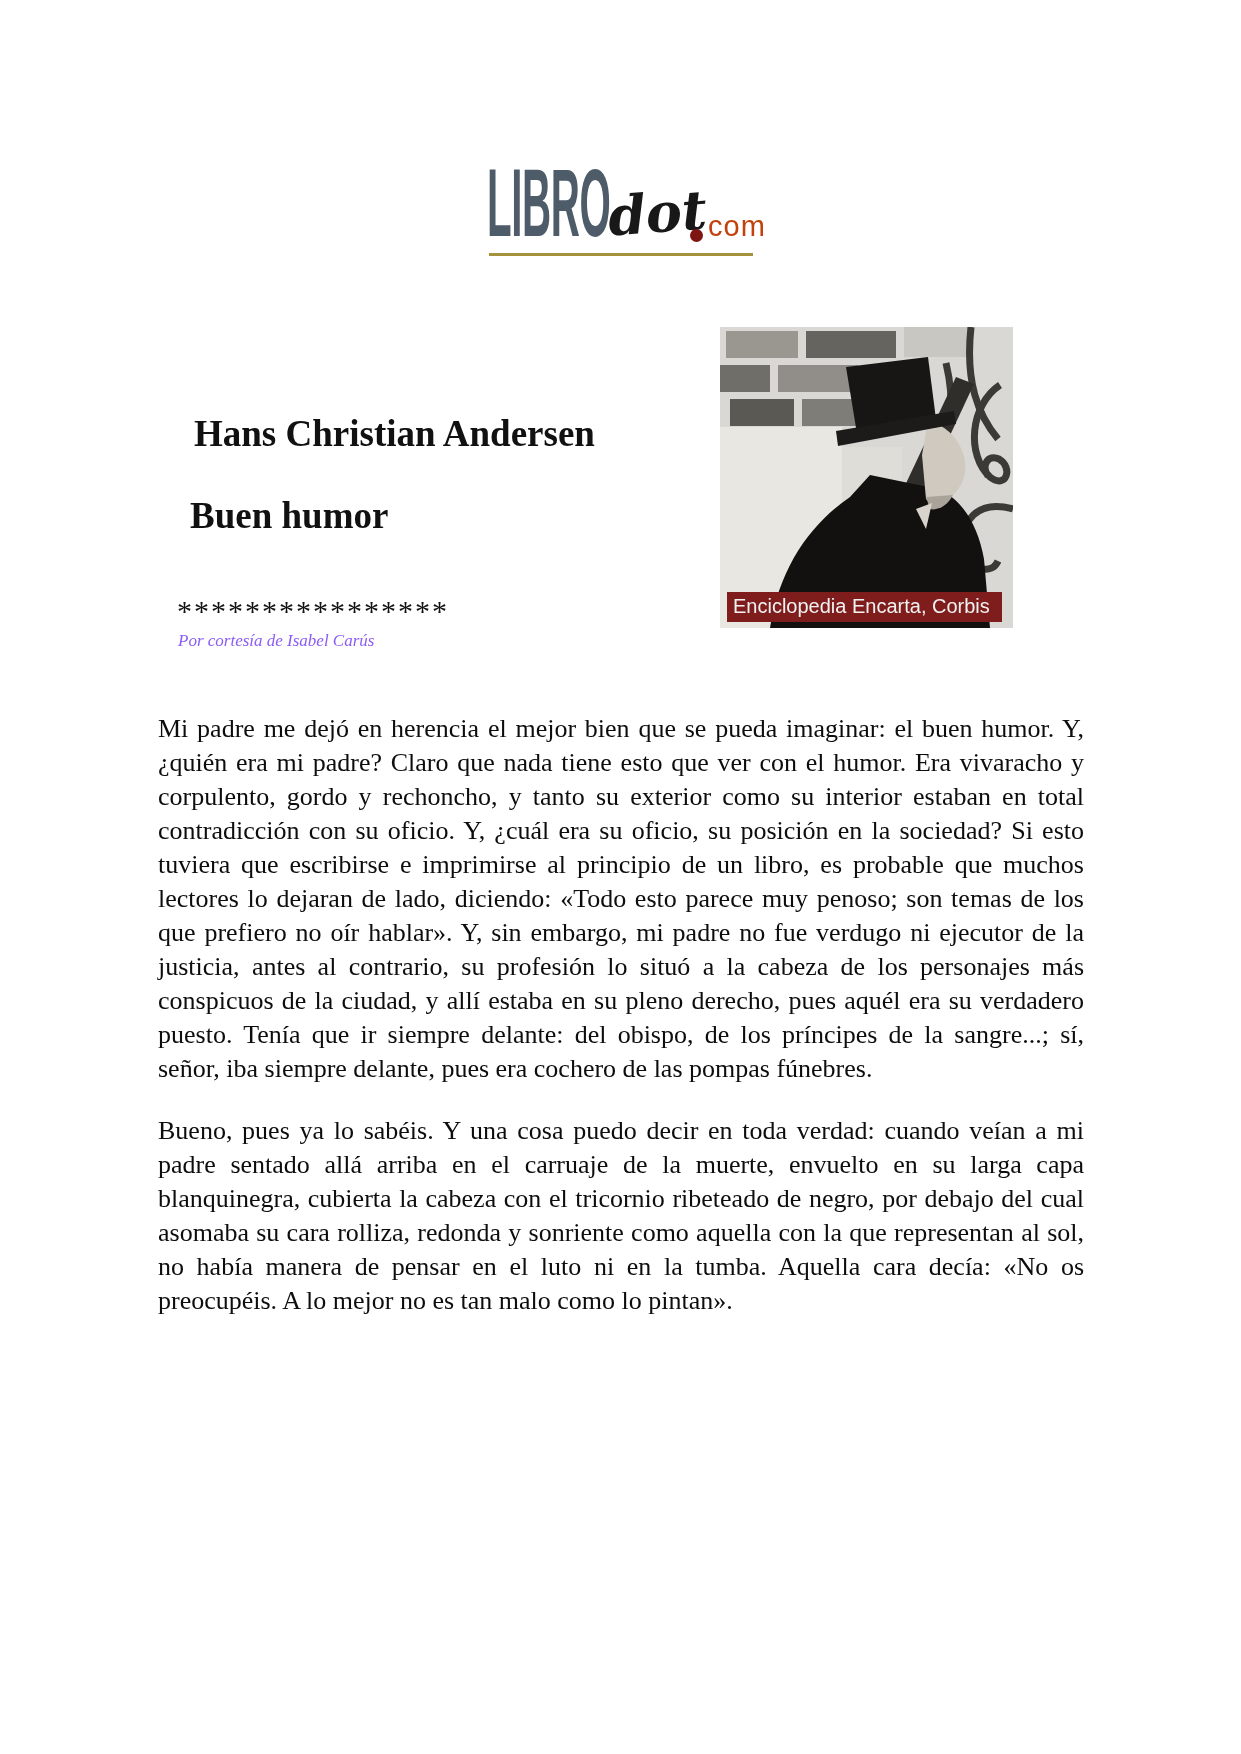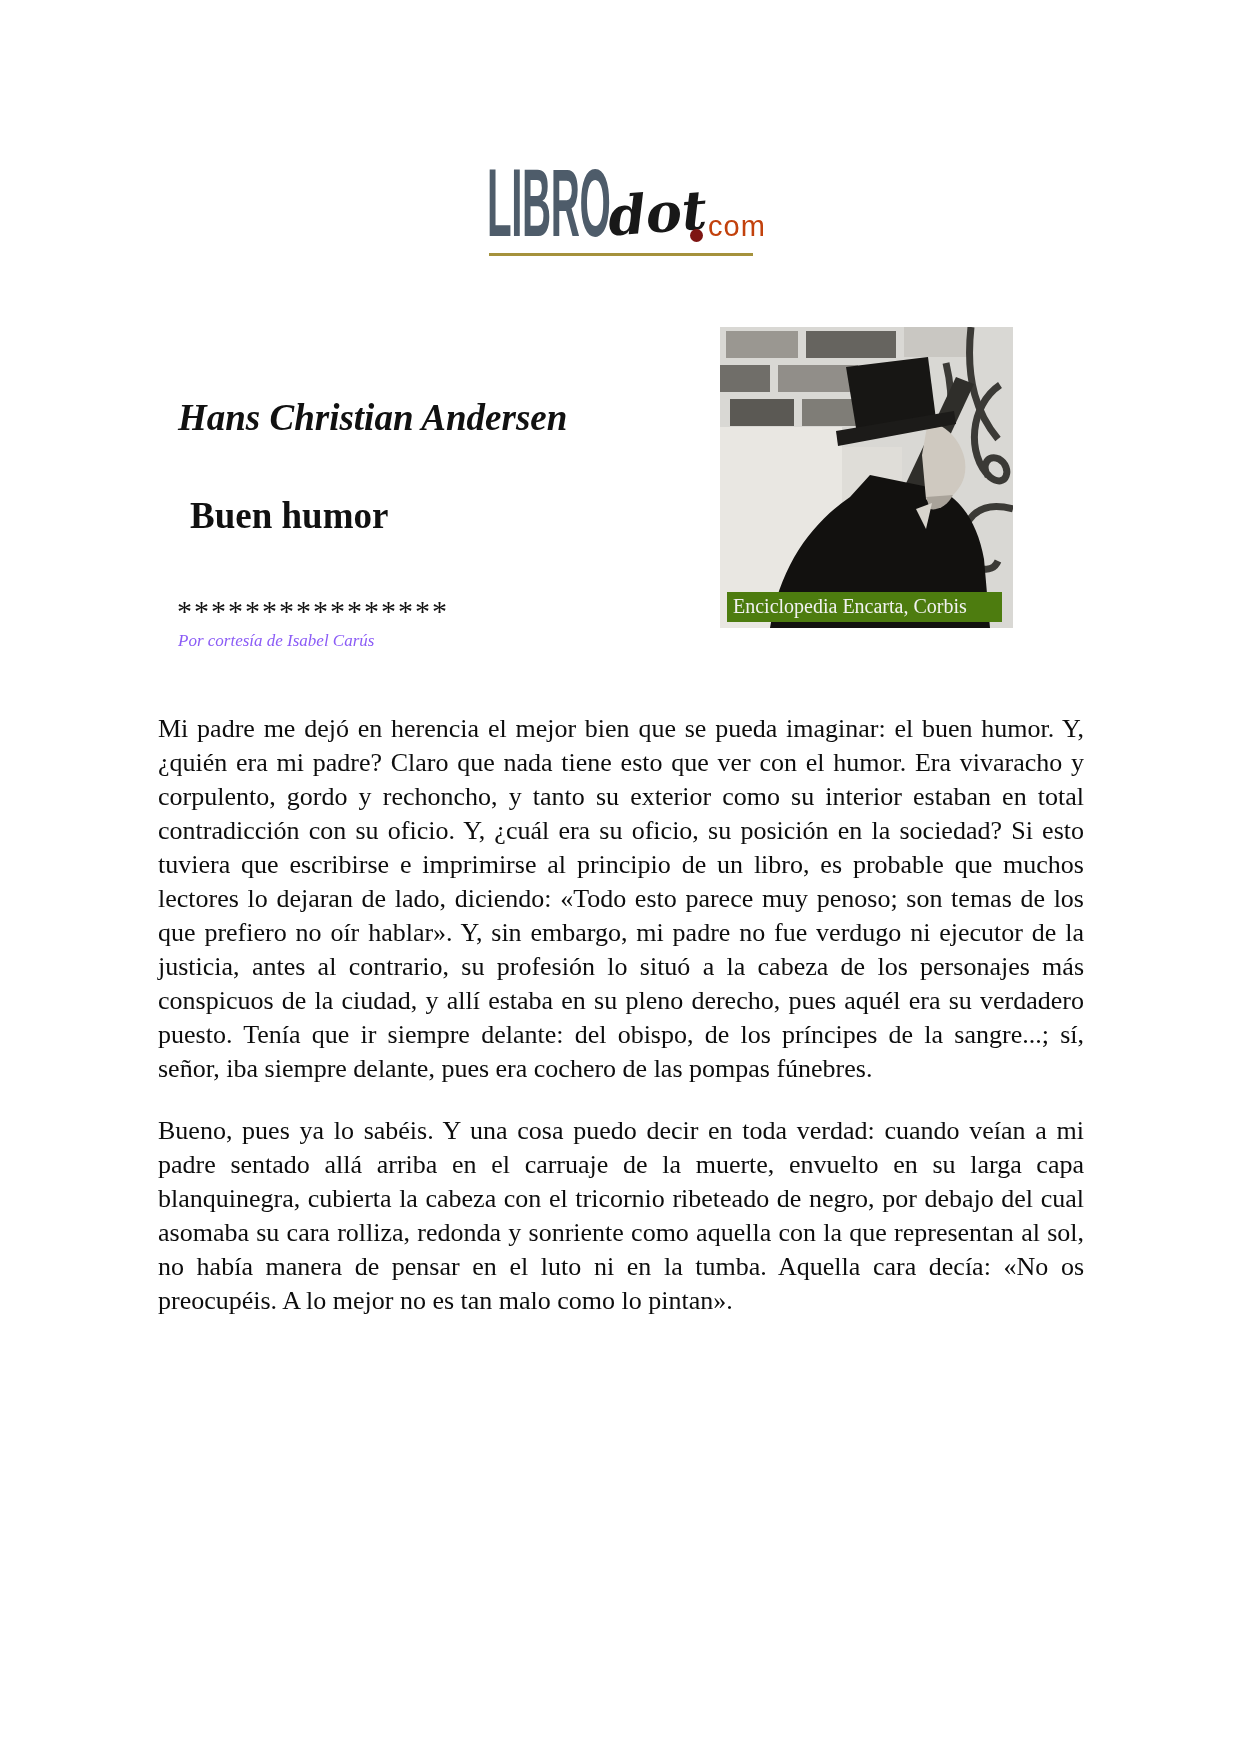--- a/index.html
+++ b/index.html
@@ -52,35 +52,34 @@
 
   
   .photo {
     position: absolute; left: 720px; top: 327px;
     width: 293px; height: 301px;
     background: #d9d8d4;
   }
   .photo svg { display: block; }
   .photo-caption {
     position: absolute; left: 7px; right: 11px; bottom: 6px;
-    background: #4d7c0f;
+    background: #7f1d1d;
     color: #f2f2f2;
-    font-family: Liberation Serif, serif;
+    font-family: Liberation Sans, sans-serif;
     font-size: 20px; line-height: 27px;
     padding: 1px 0 2px 6px;
     white-space: nowrap; overflow: hidden;
   }
 
   
   .author {
     position: absolute; left: 178px; top: 398px;
-    margin: 0;
+    margin: 16px;
     font-size: 37px; line-height: 40px; font-weight: bold;
     font-family: "Liberation Serif", serif;
-    font-style: italic;
   }
   .story-title {
     position: absolute; left: 178px; top: 484px;
     margin: 12px;
     font-size: 37px; line-height: 40px; font-weight: bold;
     font-family: "Liberation Serif", serif;
   }
   .separator {
     position: absolute; left: 177px; top: 596px;
     font-size: 30px; line-height: 30px;

